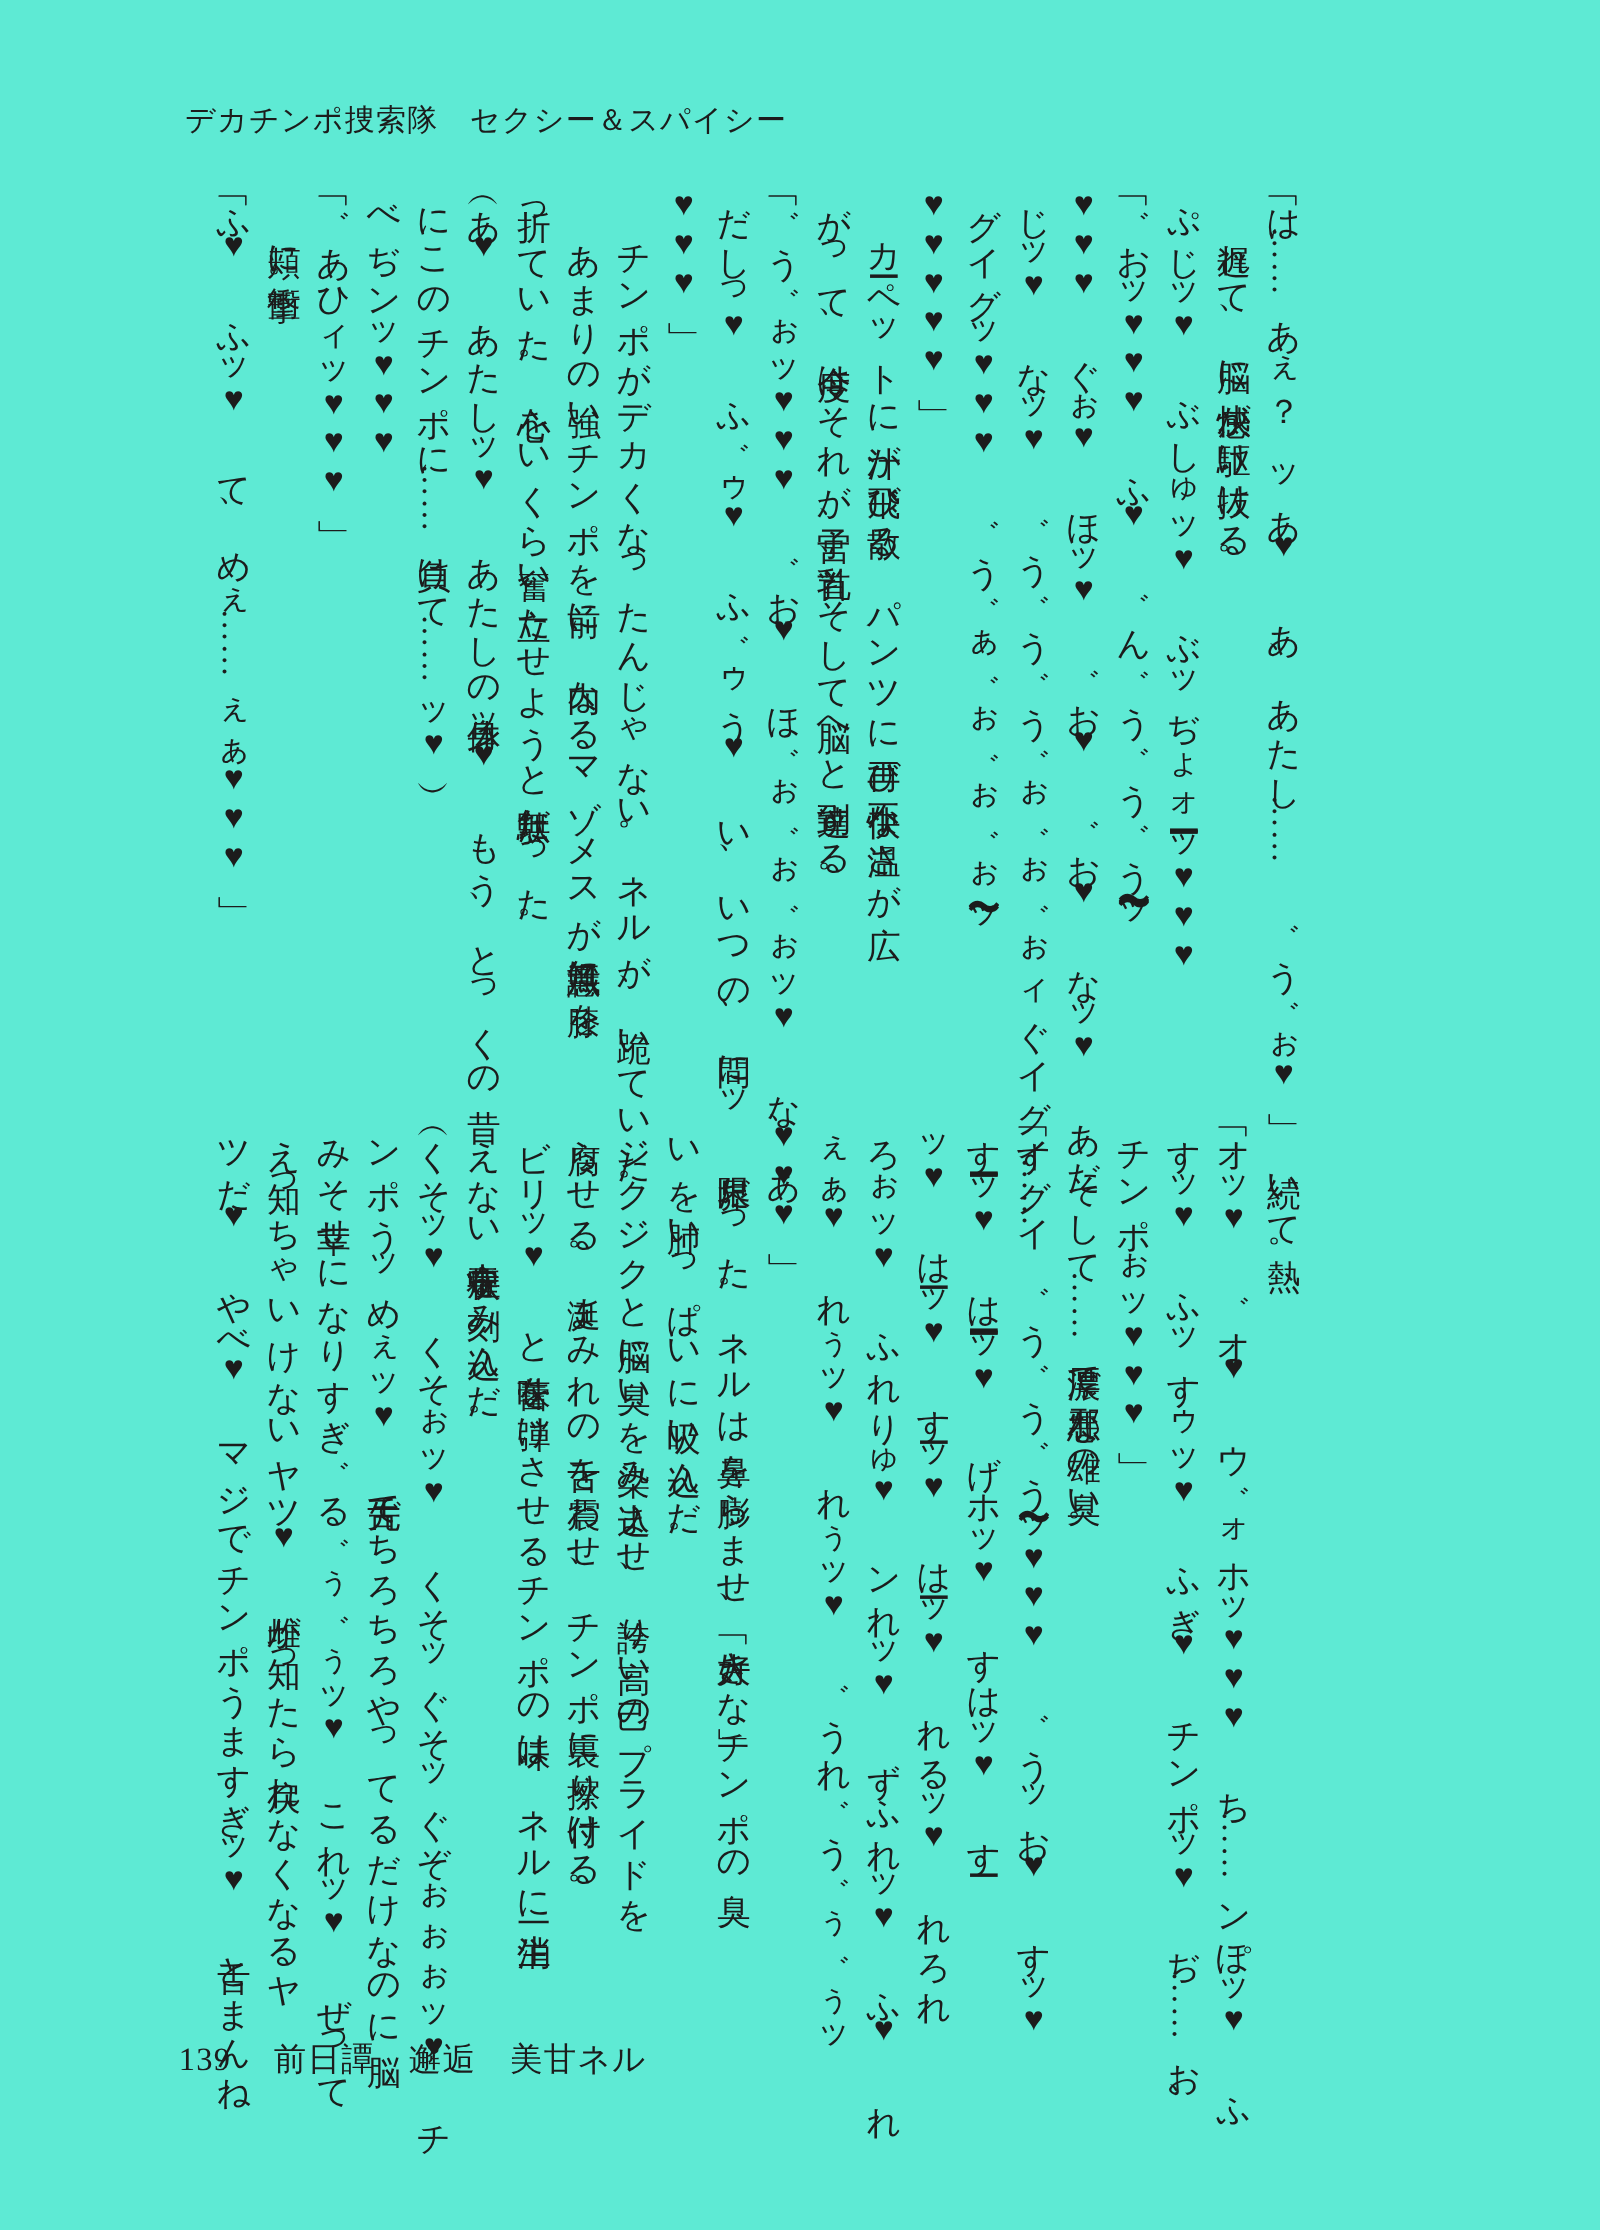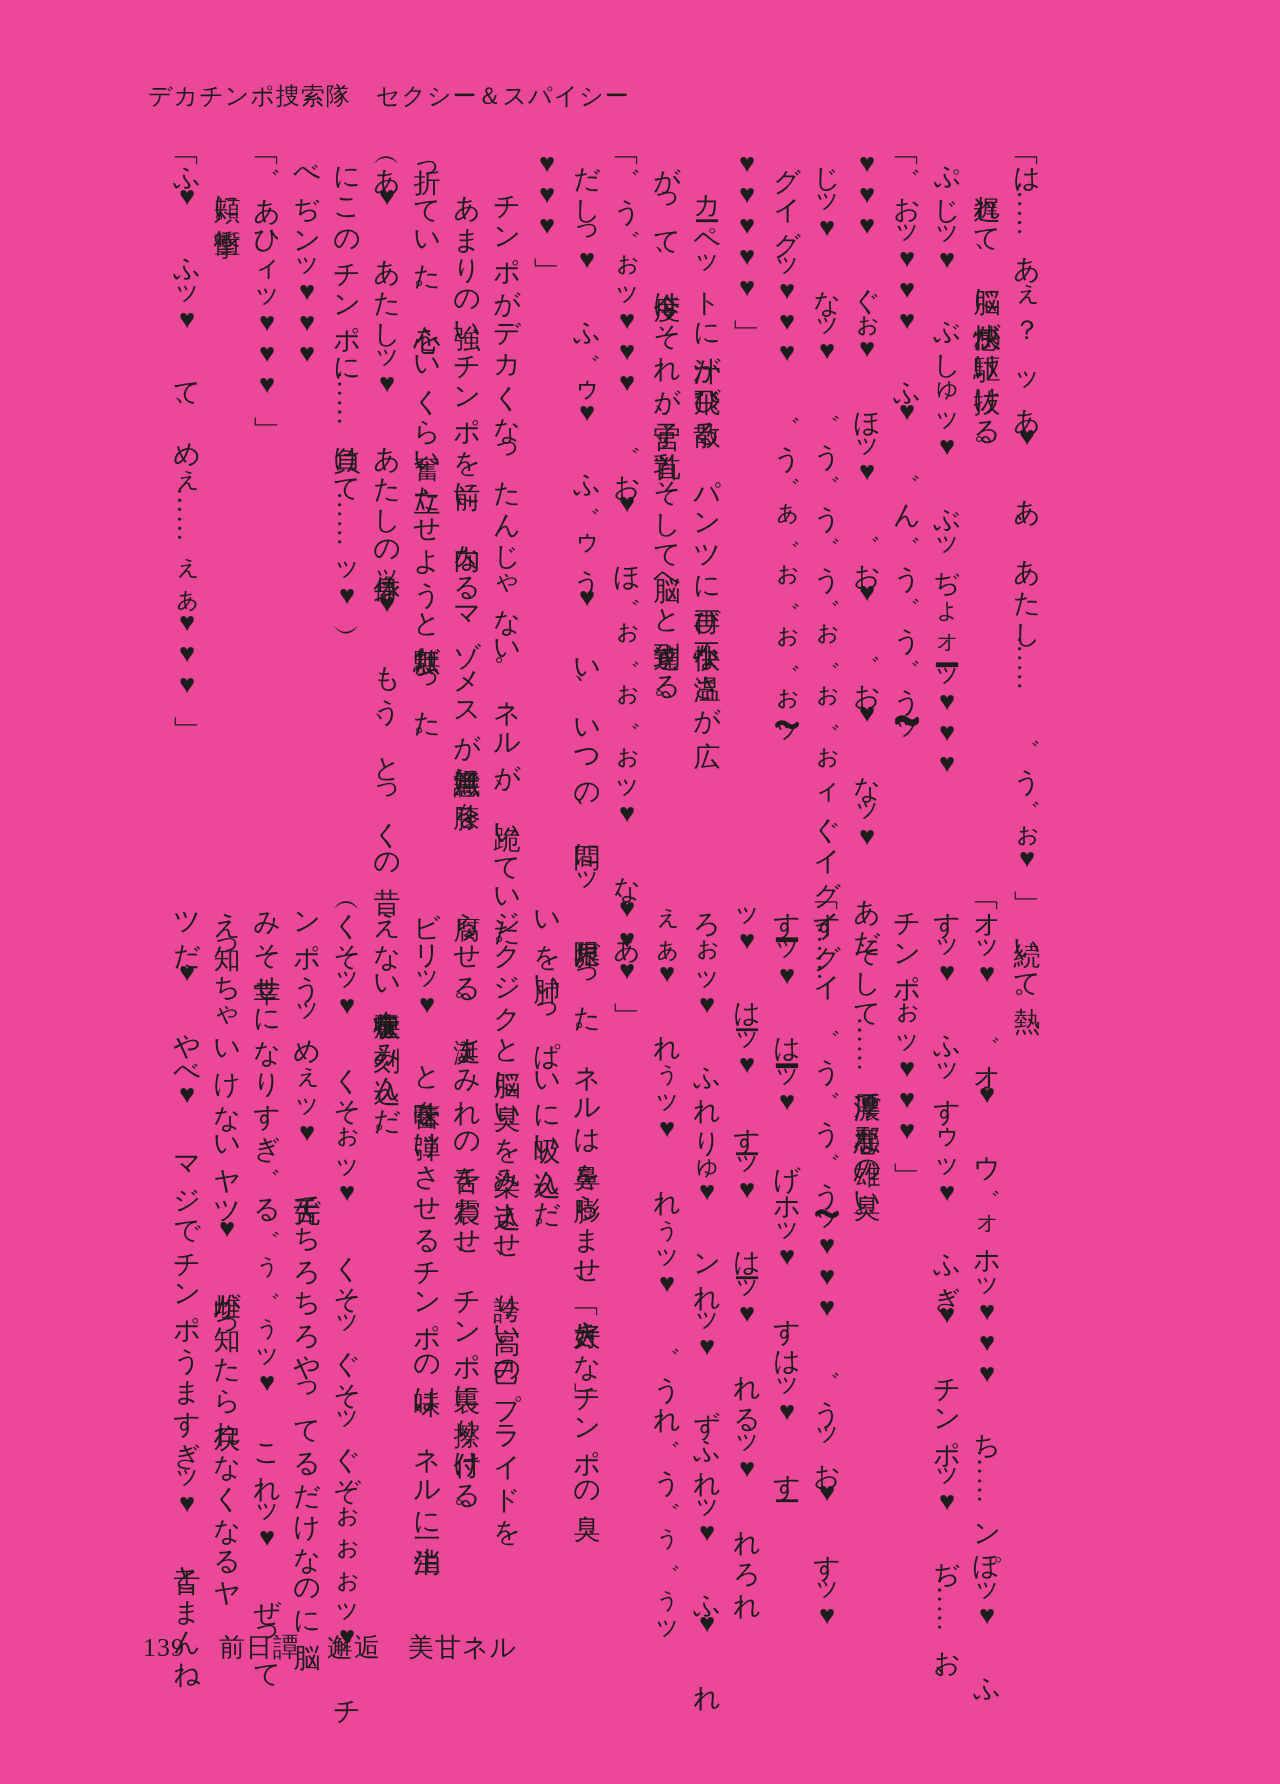--- a/index.html
+++ b/index.html
@@ -1,19 +1,19 @@
 <!DOCTYPE html>
 <html lang="ja"><head>
 <meta charset="utf-8">
 <style>
   html,body { margin:0; padding:0; }
   .page {
     position:relative;
     width:1280px; height:1784px;
-    background:#ec4899;
+    background:#5eead4;
     color:#1c1c1c;
     font-family:"Liberation Serif","DejaVu Serif",serif;
     overflow:hidden;
   }
   .running-header {
     position:absolute;
     left:148px; top:80px;
     font-size:24px;
     letter-spacing:1px;
     white-space:nowrap;

